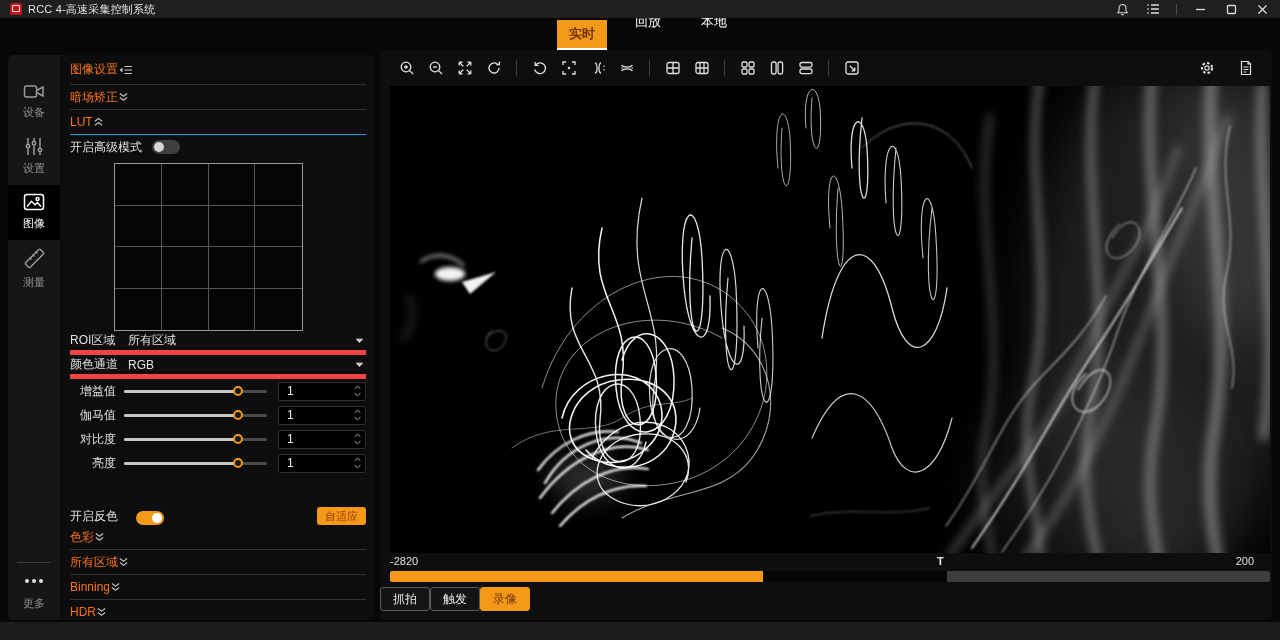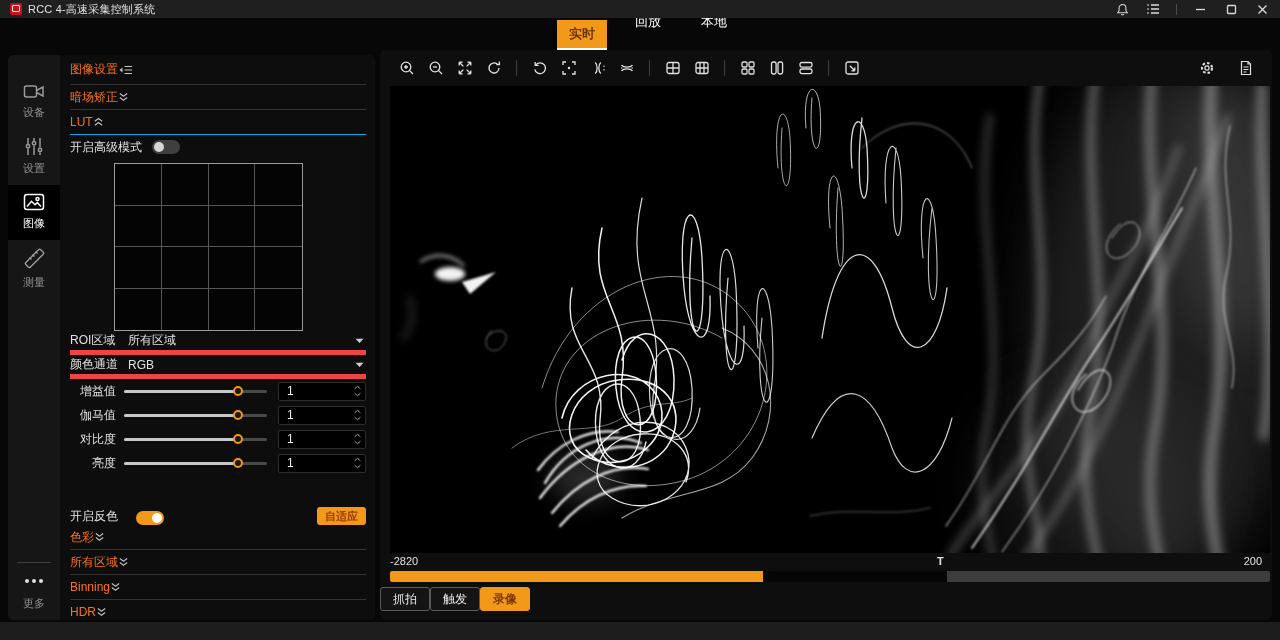--- a/index.html
+++ b/index.html
@@ -61,44 +61,44 @@
 
   .sl-row{height:24px;display:flex;align-items:center}
   .sl-label{width:46px;text-align:right;margin-right:8px;flex:none;color:#e0e0e0}
   .sl-track{position:relative;width:143px;height:3px;background:#4a4a4a;border-radius:2px;margin-right:11px;flex:none}
   .sl-fill{position:absolute;left:0;top:0;height:3px;width:80%;background:#c9c9c9;border-radius:2px}
   .sl-knob{position:absolute;left:80%;top:50%;transform:translate(-50%,-50%);width:10px;height:10px;border-radius:50%;background:#181818;border:2.5px solid #F2991A}
   .sl-box{width:88px;height:19px;background:#000;border:1px solid #2e2e2e;border-radius:2px;display:flex;align-items:center;padding:0 3px 0 8px;color:#eee}
   .spin{margin-left:auto;display:flex;flex-direction:column;gap:2px}
 
   .invert-row{height:24px;margin-top:26px;display:flex;align-items:flex-end;gap:18px;color:#e0e0e0}
-  .btn-adaptive{margin-left:auto;background:#F2991A;color:#9c3c00;font-size:11px;font-weight:bold;height:18px;padding:0 8px;border:none;border-radius:3px;display:flex;align-items:center}
+  .btn-adaptive{margin-left:auto;background:#F2991A;color:#9c3c00;font-size:11px;font-weight:normal;height:18px;padding:0 8px;border:none;border-radius:3px;display:flex;align-items:center}
 
   
   .mainpanel{position:absolute;left:380px;top:50px;right:8px;bottom:20px;background:#0e0e0e;border-radius:5px}
   .toolbar{height:35px;display:flex;align-items:center;padding:0 12px}
   .ti{width:29px;height:22px;display:flex;align-items:center;justify-content:center}
   .ti svg{stroke:#e2e2e2;fill:none}
   .tsep{width:1px;height:16px;background:#3f3f3f;margin:0 8px;flex:none}
   .toolbar-right{margin-left:auto;display:flex;gap:10px}
 
   .stage{position:absolute;left:10px;top:36px;width:880px;height:467px;background:#000;overflow:hidden}
 
   .tl-lab{position:absolute;font-size:11px;color:#e0e0e0;top:505px}
   .tl-start{left:10px}
   .tl-t{left:557px;font-weight:bold}
-  .tl-end{right:10px}
+  .tl-end{right:18px}
   .bar{position:absolute;left:10px;top:521px;width:880px;height:11px;border-radius:2px;overflow:hidden;display:flex;background:#101010}
   .seg-fill{width:42.4%;background:#F2991A}
   .seg-gap{width:20.9%;background:#050505}
   .seg-rest{flex:1;background:#3d3d3d}
 
   .actions{position:absolute;left:0;right:0;top:537px;display:flex;gap:0}
   .btn{min-width:50px;height:24px;background:#141414;border:1px solid #5a5a5a;border-radius:3px;color:#ebebeb;font-size:12px;display:flex;align-items:center;justify-content:center;padding:0 11px}
-  .btn.primary{background:#F2991A;border-color:#F2991A;color:#7c3a00;font-weight:bold}
+  .btn.primary{background:#F2991A;border-color:#F2991A;color:#7c3a00;font-weight:normal}
 
   .bottombar{position:absolute;left:0;right:0;bottom:0;height:18px;background:#1d1d1d}
 </style>
 </head>
 <body>
 
 <div class="titlebar">
   <div class="logo"></div>
   <div class="win-title">RCC 4-高速采集控制系统</div>
   <div class="tb-right">

